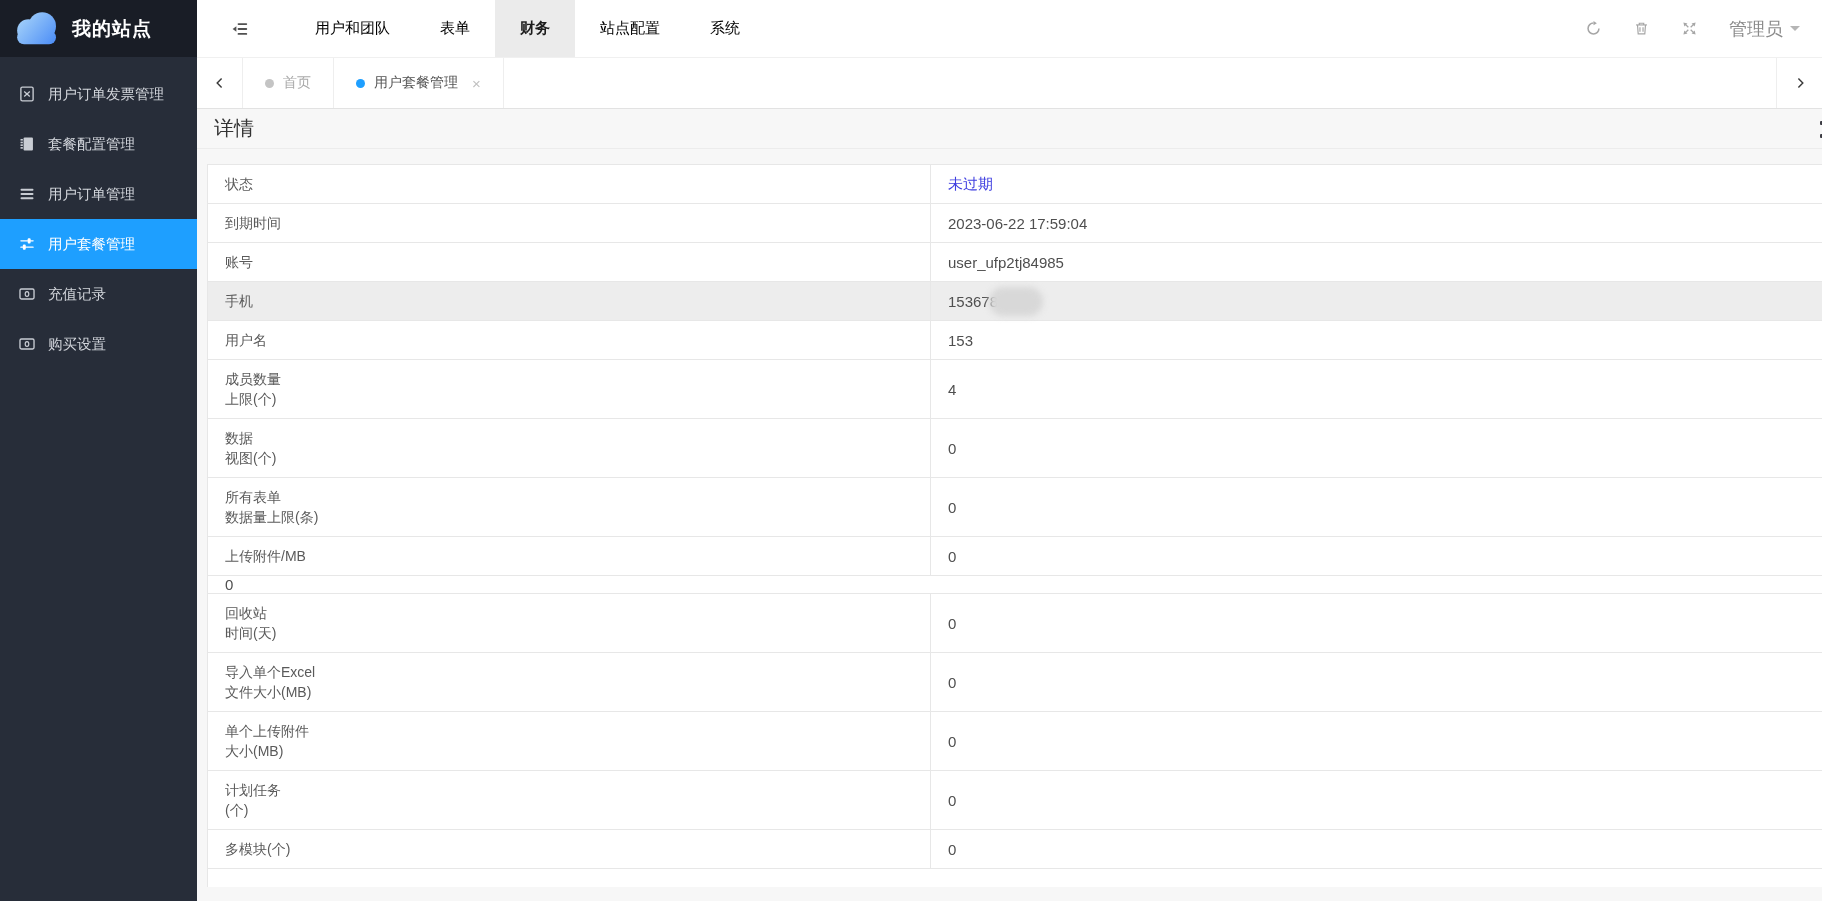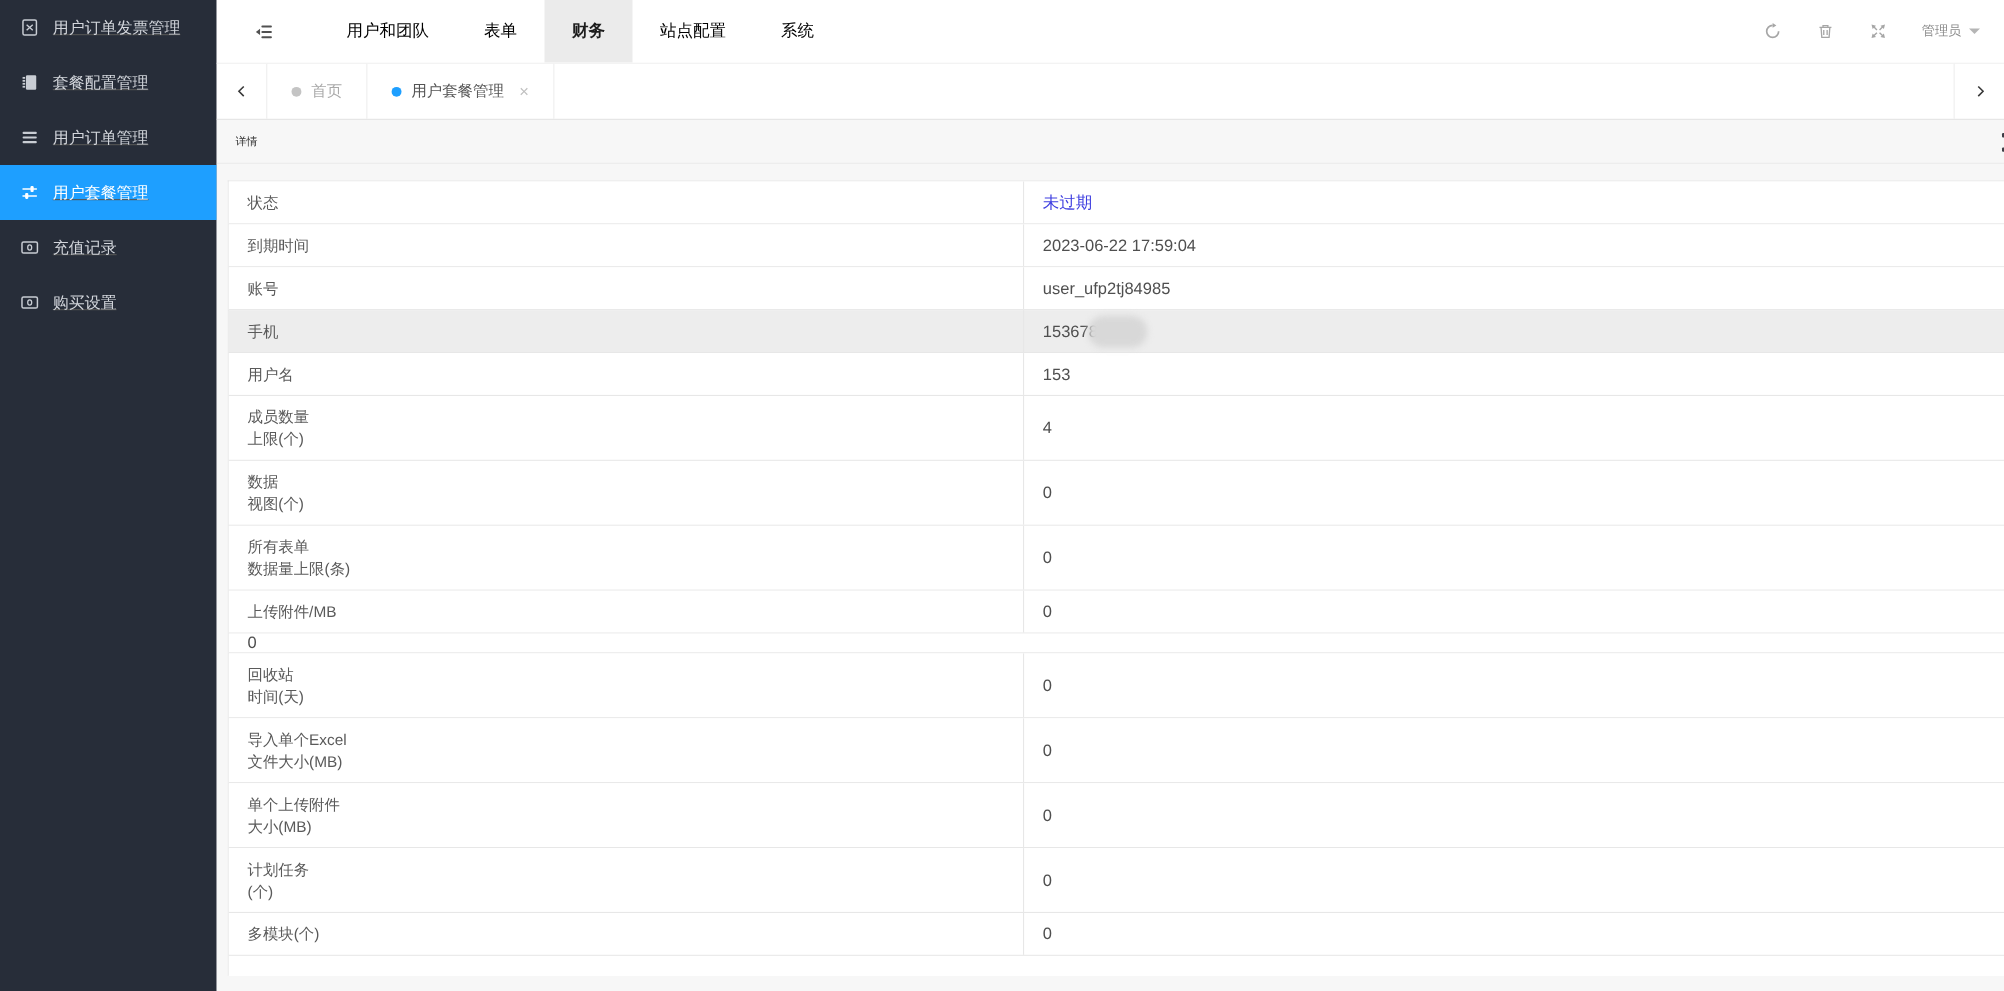--- a/index.html
+++ b/index.html
@@ -8,66 +8,82 @@
     font-family: "Liberation Sans", "DejaVu Sans", sans-serif;
     background: #ffffff;
     display: flex;
     font-size: 14px;
     color: #555;
   }
   
   .sidebar { width: 197px; flex-shrink: 0; background: #272d39; display: flex; flex-direction: column; }
   .logo { height: 57px; background: #191d26; display: flex; align-items: center; padding-left: 11px; gap: 9px; flex-shrink: 0; }
   .logo-title { color: #ffffff; font-size: 19px; font-weight: bold; letter-spacing: 1px; }
-  .side-menu { padding-top: 0; text-decoration: underline; }
+  .side-menu { padding-top: 12px; }
   .side-item { height: 50px; display: flex; align-items: center; padding-left: 18px; gap: 12px; font-size: 14.5px; color: #d3d6dc; cursor: pointer; }
   .side-item .s-icon { display: flex; width: 18px; justify-content: center; }
   .side-item.active { background: var(--accent, #1E9FFF); color: #ffffff; }
   
   .main { flex: 1; display: flex; flex-direction: column; min-width: 0; }
   
   .topbar { height: 57px; background: #ffffff; display: flex; align-items: center; flex-shrink: 0; }
   .collapse-btn { margin-left: 33px; display: flex; align-items: center; cursor: pointer; }
   .nav { display: flex; height: 100%; margin-left: 40px; }
   .nav-item { display: flex; align-items: center; padding: 0 25px; font-size: 15px; color: #000000; cursor: pointer; }
   .nav-item.active { background: #ebebeb; color: #1d1d1d; font-weight: bold; }
   .top-right { margin-left: auto; display: flex; align-items: center; gap: 31px; padding-right: 22px; }
   .top-icon { display: flex; cursor: pointer; }
-  .user-entry { display: flex; align-items: center; gap: 7px; color: #8a8a8a; font-size: 12px; cursor: pointer; }
+  .user-entry { display: flex; align-items: center; gap: 7px; color: #8a8a8a; font-size: 18px; cursor: pointer; }
   .caret-down { width: 0; height: 0; border: 5px solid transparent; border-top-color: #b5b5b5; margin-top: 5px; }
   
   .tabbar { height: 52px; background: #ffffff; border-top: 1px solid #f0f0f0; border-bottom: 1px solid #e2e2e2; display: flex; align-items: stretch; flex-shrink: 0; }
   .tab-nav-btn { width: 46px; display: flex; align-items: center; justify-content: center; cursor: pointer; }
   .tab-nav-btn.left { border-right: 1px solid #eeeeee; }
   .tab-nav-btn.right { border-left: 1px solid #eeeeee; margin-left: auto; }
   .tab { display: flex; align-items: center; gap: 9px; padding: 0 22px; border-right: 1px solid #eeeeee; font-size: 14px; color: #a9a9a9; cursor: pointer; }
   .tab .dot { width: 9px; height: 9px; border-radius: 50%; background: #c4c4c4; }
   .tab.active { color: #545454; }
   .tab.active .dot { background: var(--accent, #1E9FFF); }
   .tab .close { color: #c0c0c0; font-size: 15px; margin-left: 5px; line-height: 1; }
   
   .content { flex: 1; background: #f7f7f7; position: relative; overflow: hidden; }
-  .panel-header { height: 40px; border-bottom: 1px solid #ececec; display: flex; align-items: center; padding-left: 17px; font-size: 10px; color: #333; position: relative; }
+  .panel-header { height: 40px; border-bottom: 1px solid #ececec; display: flex; align-items: center; padding-left: 17px; font-size: 20px; color: #333; position: relative; }
   .more-dots { position: absolute; right: -2px; top: 12px; display: flex; flex-direction: column; gap: 9px; }
   .more-dots i { width: 4px; height: 4px; background: #3d3d45; border-radius: 1px; }
   
   .detail-table { margin: 15px 0 0 10px; background: #ffffff; border-top: 1px solid #e7e7e7; border-left: 1px solid #e7e7e7; }
   .drow { display: flex; border-bottom: 1px solid #e7e7e7; background: #ffffff; }
   .drow.shaded { background: #ededed; }
   .dlabel { width: 723px; flex-shrink: 0; border-right: 1px solid #e7e7e7; padding: 9px 17px; display: flex; align-items: flex-start; }
   .dlabel span { font-size: 14px; color: #5a5a5a; line-height: 20px; white-space: pre-line; }
   .dvalue { flex: 1; display: flex; align-items: center; padding-left: 17px; font-size: 15px; color: #4f4f4f; }
   .dvalue .link { color: var(--link, #3e3ee0); text-decoration: none; cursor: pointer; }
   .blur-pill { width: 54px; height: 29px; background: #d8d8d8; border-radius: 15px; filter: blur(3px); margin-left: -9px; }
   .partial-row { height: 18px; background: #ffffff; }
 </style>
 </head>
 <body>
 
 <aside class="sidebar">
+  <div class="logo">
+    <span id="logo-icon"><svg width="52" height="38" viewBox="0 0 60 44" xmlns="http://www.w3.org/2000/svg">
+          <defs>
+            <linearGradient id="cloudg" gradientUnits="userSpaceOnUse" x1="10" y1="6" x2="52" y2="42">
+              <stop offset="0" stop-color="#a9d5f9"></stop>
+              <stop offset="1" stop-color="#4a8cf7"></stop>
+            </linearGradient>
+          </defs>
+          <g fill="url(#cloudg)">
+            <circle cx="20" cy="26" r="13"></circle>
+            <circle cx="36" cy="21" r="16"></circle>
+            <rect x="7" y="26" width="45" height="16" rx="8"></rect>
+          </g>
+        </svg></span>
+    <span class="logo-title">我的站点</span>
+  </div>
   <nav class="side-menu" id="side-menu">
       <div class="side-item">
         <span class="s-icon">
           <svg width="18" height="18" viewBox="0 0 20 20" xmlns="http://www.w3.org/2000/svg">
             <rect x="3.2" y="2.4" width="13.6" height="15.2" rx="1.6" fill="none" stroke="#c9cdd4" stroke-width="1.5"></rect>
             <path d="M6.9 7.2 L13.1 12.8 M13.1 7.2 L6.9 12.8" stroke="#c9cdd4" stroke-width="1.4" fill="none"></path>
           </svg>
         </span>
         <span>用户订单发票管理</span>
       </div>

